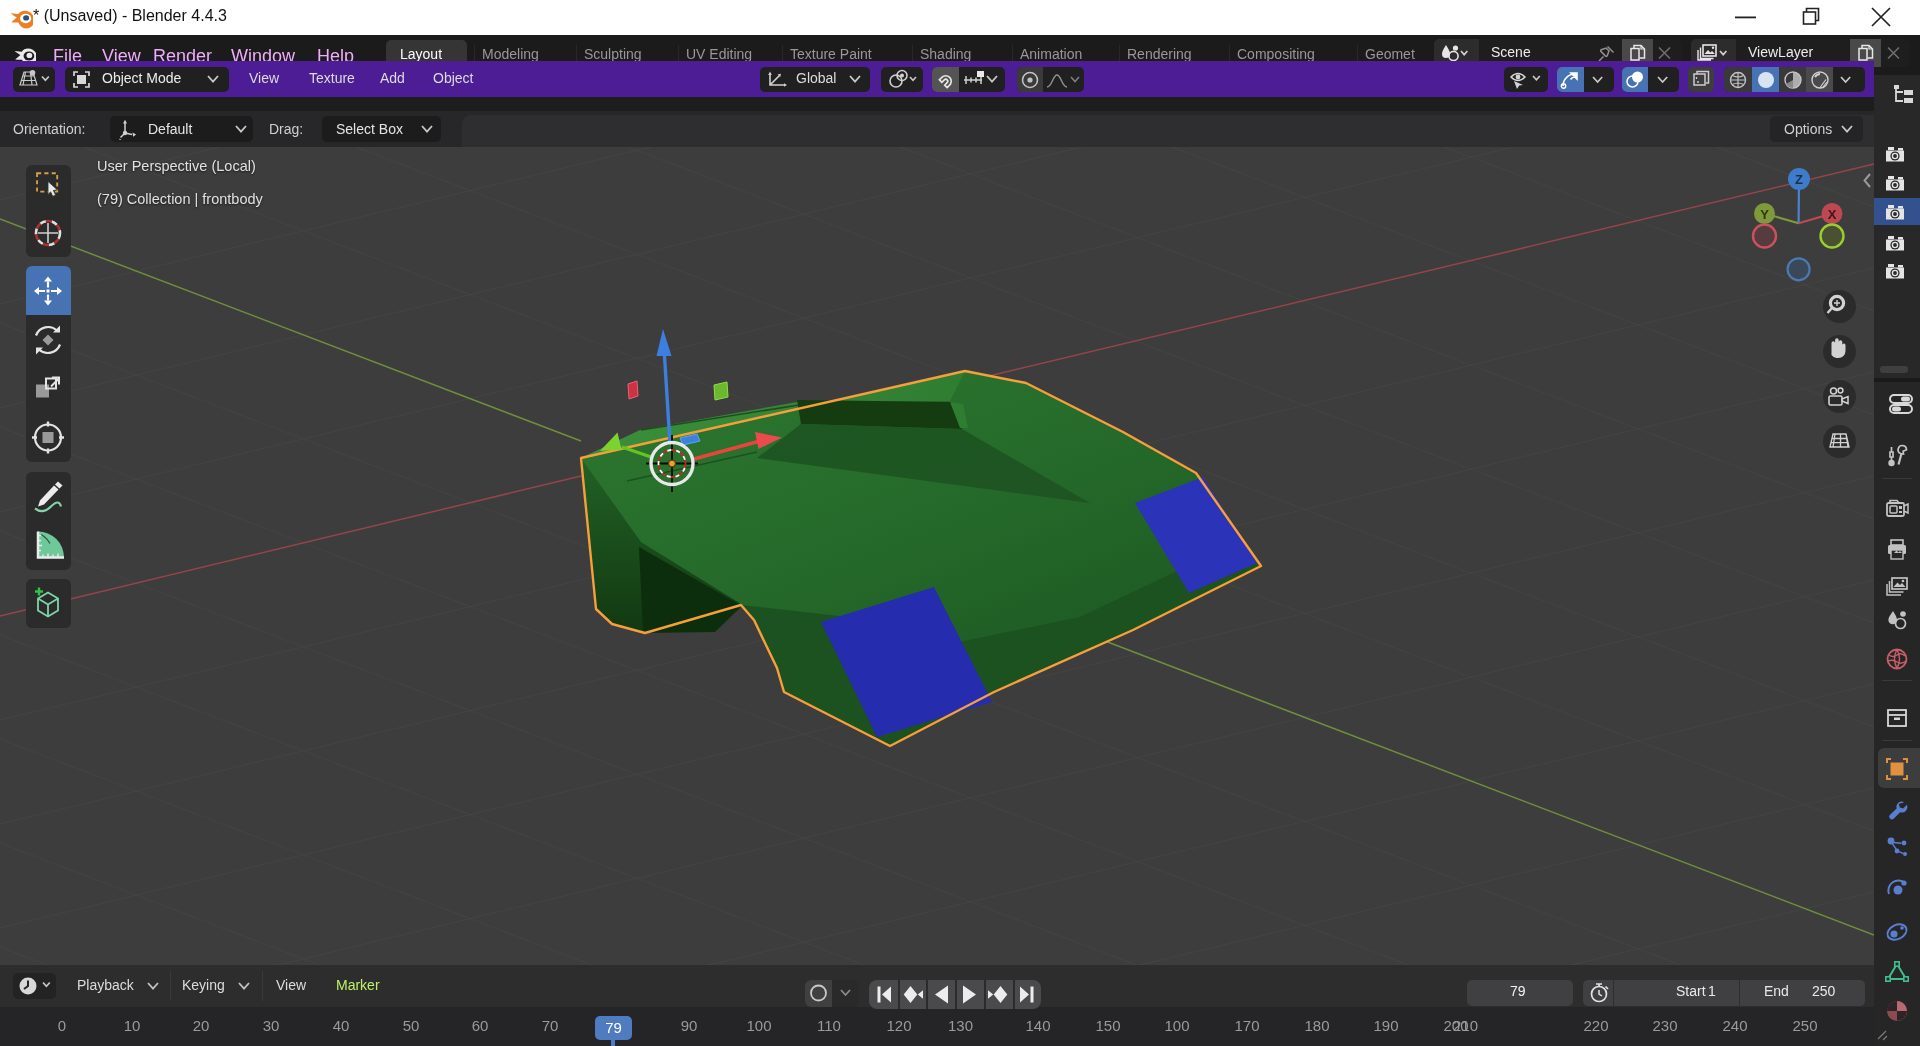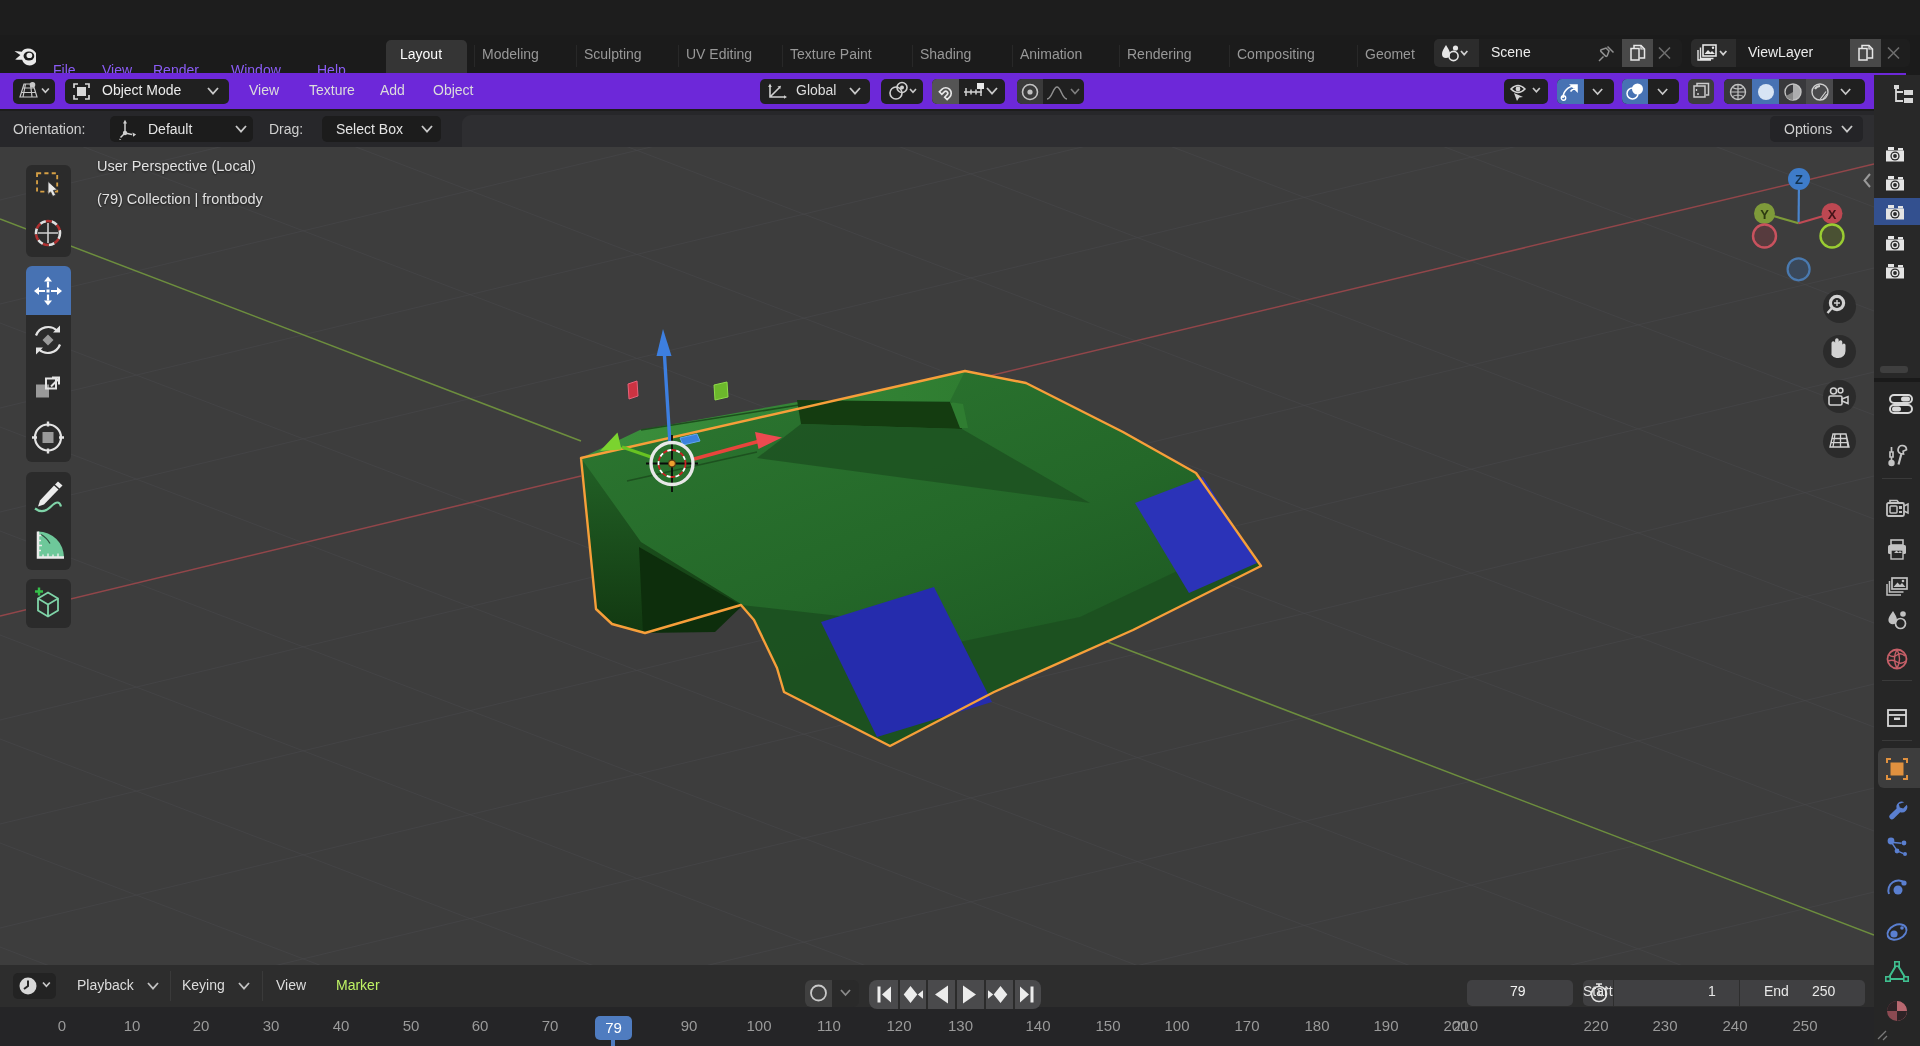--- a/index.html
+++ b/index.html
@@ -4,43 +4,57 @@
 <style>
   html,body{margin:0;padding:0;background:#1d1d1d;}
   #root{position:relative;width:1920px;height:1046px;overflow:hidden;
     font-family:"Liberation Sans",sans-serif;-webkit-font-smoothing:antialiased;}
   .abs{position:absolute;}
   
   #titlebar{left:0;top:0;width:1920px;height:35px;background:#ffffff;color:#1a1a1a;}
   #titletext{left:33px;top:7px;font-size:16px;color:#111;}
   
   #topbar{left:0;top:35px;width:1920px;height:40px;background:#1b1b1b;}
-  .menu{font-size:14px;color:#8b5cf6;top:27px;}
+  .menu{font-size:18px;color:#f0abfc;top:11px;}
   .tab{font-size:14px;color:#989898;top:11px;}
   .tabact{background:#353535;border-radius:5px 5px 0 0;}
   .tabsep{top:45px;width:1px;height:22px;background:#282828;}
   
-  #vph{left:0;top:73px;width:1874px;height:36px;background:#6d28d9;padding-left:32px;}
+  #vph{left:0;top:61px;width:1874px;height:36px;background:#4c1d95;}
   #vpt{left:0;top:111px;width:1874px;height:36px;background:#27272a;}
   #vpt2{left:462px;top:4px;width:1412px;height:32px;background:#2e2e31;border-radius:9px 0 0 0;}
   .pill{background:#202020;border-radius:5px;}
   .hmenu{font-size:14px;color:#dcdcdc;top:9px;}
   .lbl{font-size:14px;color:#cfcfcf;}
   
   #tl{left:0;top:965px;width:1874px;height:81px;background:#2d2d2d;}
   #tlh{left:0;top:3px;width:1874px;height:39px;background:#2d2d2d;}
   #tlr{left:0;top:42px;width:1874px;height:39px;background:#252527;}
   .rnum{font-size:15px;color:#9a9a9a;top:10px;}
   
   #rcol{left:1874px;top:75px;width:46px;height:971px;background:#262626;}
   svg{display:block;}
 </style>
 </head>
 <body>
 <div id="root">
+  <div id="titlebar" class="abs">
+    <svg class="abs" style="left:9px;top:6px" width="24" height="24" viewBox="0 0 24 24">
+      <path d="M15.5 4.8 c-2.6 0-4.9 1.3-6.3 3.3 L1.6 7.2 c2.2 1.6 4.6 3.3 6.1 4.4 l-5.4 4.6 c2.9 0.2 5.6 0.3 7.3 0.3 0.9 3.4 4 5.9 7.7 5.9 4.4 0 8-3.6 8-8 0-5.2-3.9-9.6-9.8-9.6z" fill="#eb7f24"></path>
+      <ellipse cx="16.6" cy="12.5" rx="5.6" ry="4.7" fill="#ffffff"></ellipse>
+      <ellipse cx="17.1" cy="11.9" rx="3" ry="2.7" fill="#24537c"></ellipse>
+    </svg>
+    <span id="titletext" class="abs">* (Unsaved) - Blender 4.4.3</span>
+    <svg class="abs" style="left:1725px;top:0" width="180" height="35" viewBox="0 0 180 35">
+      <rect x="10" y="16.5" width="21" height="1.8" fill="#222"></rect>
+      <rect x="78.5" y="12" width="12" height="12" fill="none" stroke="#222" stroke-width="1.6"></rect>
+      <path d="M81.5 12 v-3.5 h12 v12 h-3.5" fill="none" stroke="#222" stroke-width="1.6"></path>
+      <path d="M147 8 l18 18 M165 8 l-18 18" stroke="#222" stroke-width="1.7"></path>
+    </svg>
+  </div>
   <div id="topbar" class="abs">
     <svg class="abs" style="left:13px;top:9px" width="23" height="23" viewBox="0 0 24 24">
       <path d="M15.5 4.8 c-2.6 0-4.9 1.3-6.3 3.3 L1.6 7.2 c2.2 1.6 4.6 3.3 6.1 4.4 l-5.4 4.6 c2.9 0.2 5.6 0.3 7.3 0.3 0.9 3.4 4 5.9 7.7 5.9 4.4 0 8-3.6 8-8 0-5.2-3.9-9.6-9.8-9.6z" fill="#e9e9e9"></path>
       <ellipse cx="16.6" cy="12.5" rx="5.6" ry="4.7" fill="#1b1b1b"></ellipse>
       <ellipse cx="17.1" cy="11.9" rx="3" ry="2.7" fill="#e9e9e9"></ellipse>
     </svg>
     <span class="abs menu" style="left:53px">File</span>
     <span class="abs menu" style="left:102px">View</span>
     <span class="abs menu" style="left:153px">Render</span>
     <span class="abs menu" style="left:231px">Window</span>
@@ -493,21 +507,21 @@
 <div class="abs" style="left:1467px;top:15px;width:106px;height:26px;background:#404042;border-radius:5px"></div>
 <span class="abs" style="left:1510px;top:18px;font-size:14px;color:#f2f2f2">79</span>
 <div class="abs" style="left:1583px;top:15px;width:282px;height:26px;background:#404042;border-radius:5px"></div>
 <svg class="abs" style="left:1585px;top:16px" width="28" height="24" viewBox="0 0 28 24">
         <circle cx="14" cy="13" r="7.5" fill="none" stroke="#e2e2e2" stroke-width="1.7"></circle>
         <path d="M14 9 v4 l3 2" stroke="#e2e2e2" stroke-width="1.5" fill="none"></path>
         <path d="M11 3 h6 M14 3 v3" stroke="#e2e2e2" stroke-width="1.7"></path>
         <path d="M20.5 5.5 l2.5 2.5" stroke="#e2e2e2" stroke-width="1.7"></path>
       </svg>
 <div class="abs" style="left:1613px;top:15px;width:1px;height:26px;background:#2e2e2e"></div>
-<span class="abs" style="left:1583px;top:18px;font-size:14px;color:#e8e8e8">Start</span>
+<span class="abs" style="left:1676px;top:18px;font-size:14px;color:#e8e8e8">Start</span>
 <span class="abs" style="left:1708px;top:18px;font-size:14px;color:#e8e8e8">1</span>
 <div class="abs" style="left:1739px;top:15px;width:1px;height:26px;background:#2e2e2e"></div>
 <span class="abs" style="left:1764px;top:18px;font-size:14px;color:#e8e8e8">End</span>
 <span class="abs" style="left:1812px;top:18px;font-size:14px;color:#e8e8e8">250</span>
 <div id="tlr2" class="abs" style="left:0;top:42px;width:1874px;height:39px">
         <span class="abs rnum" style="left:42px;width:40px;text-align:center">0</span>
         <span class="abs rnum" style="left:112px;width:40px;text-align:center">10</span>
         <span class="abs rnum" style="left:181px;width:40px;text-align:center">20</span>
         <span class="abs rnum" style="left:251px;width:40px;text-align:center">30</span>
         <span class="abs rnum" style="left:321px;width:40px;text-align:center">40</span>

